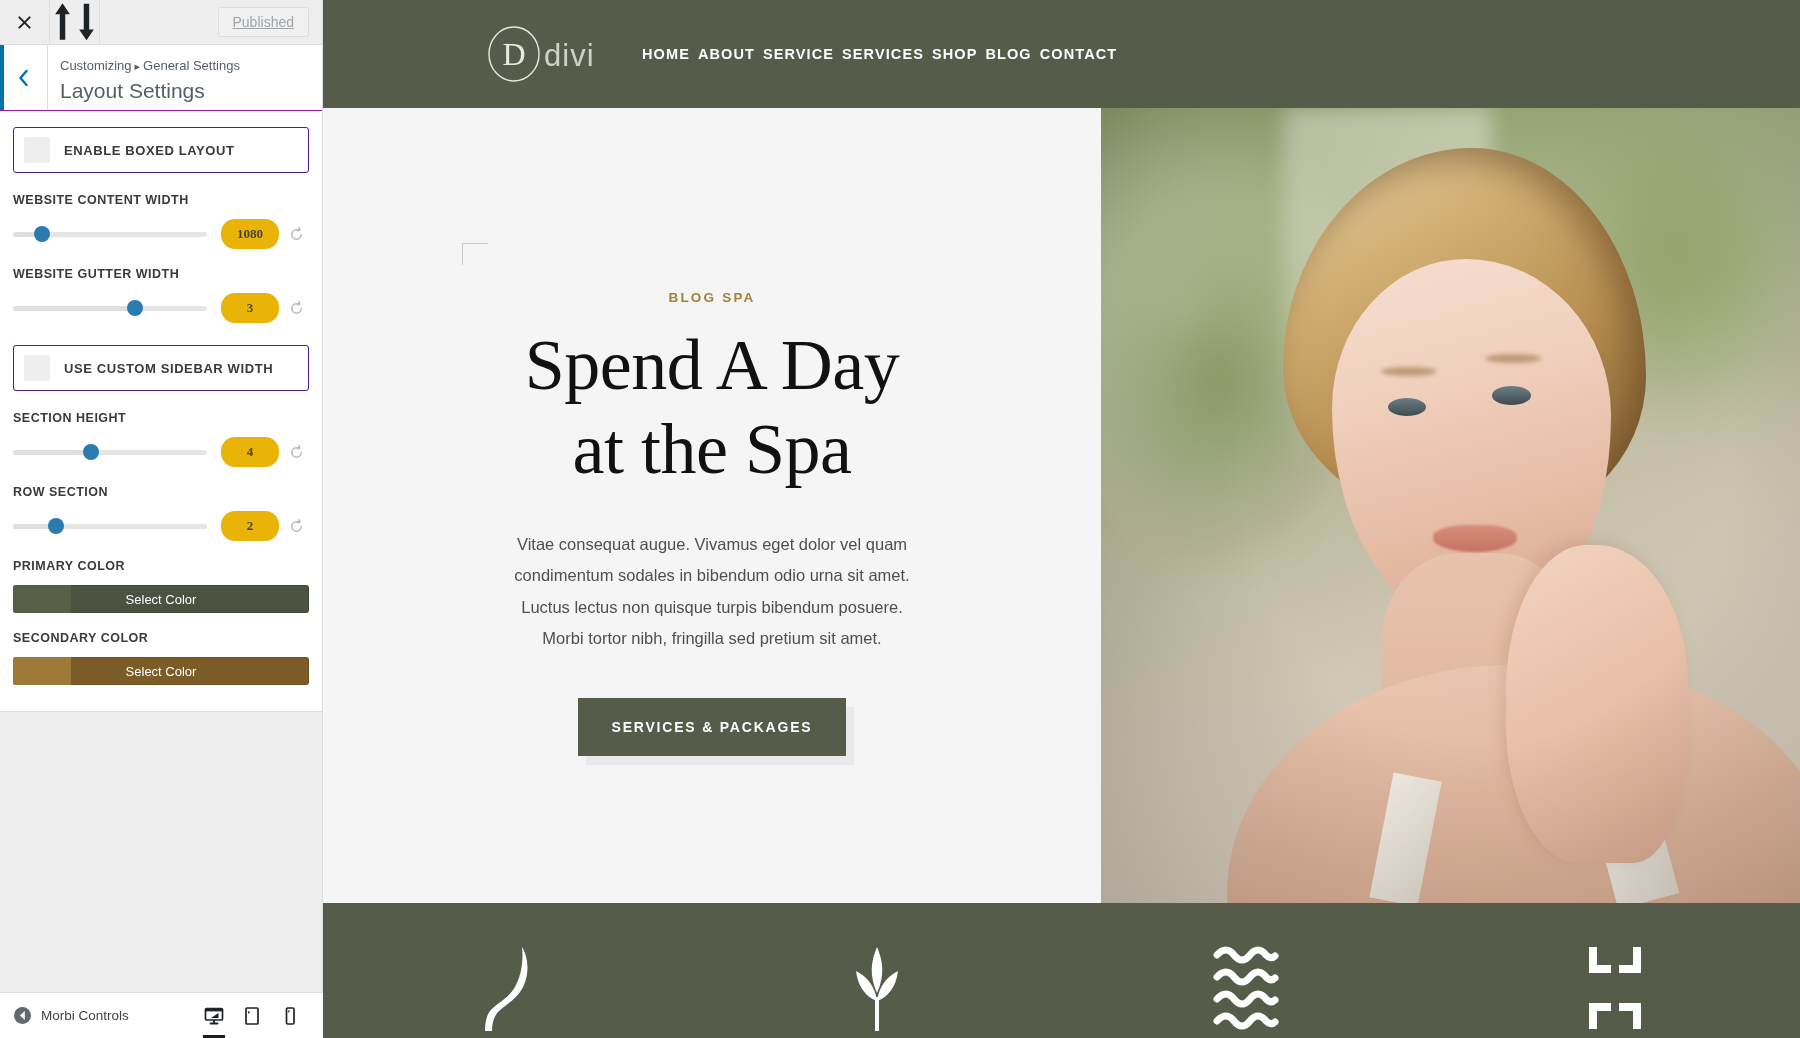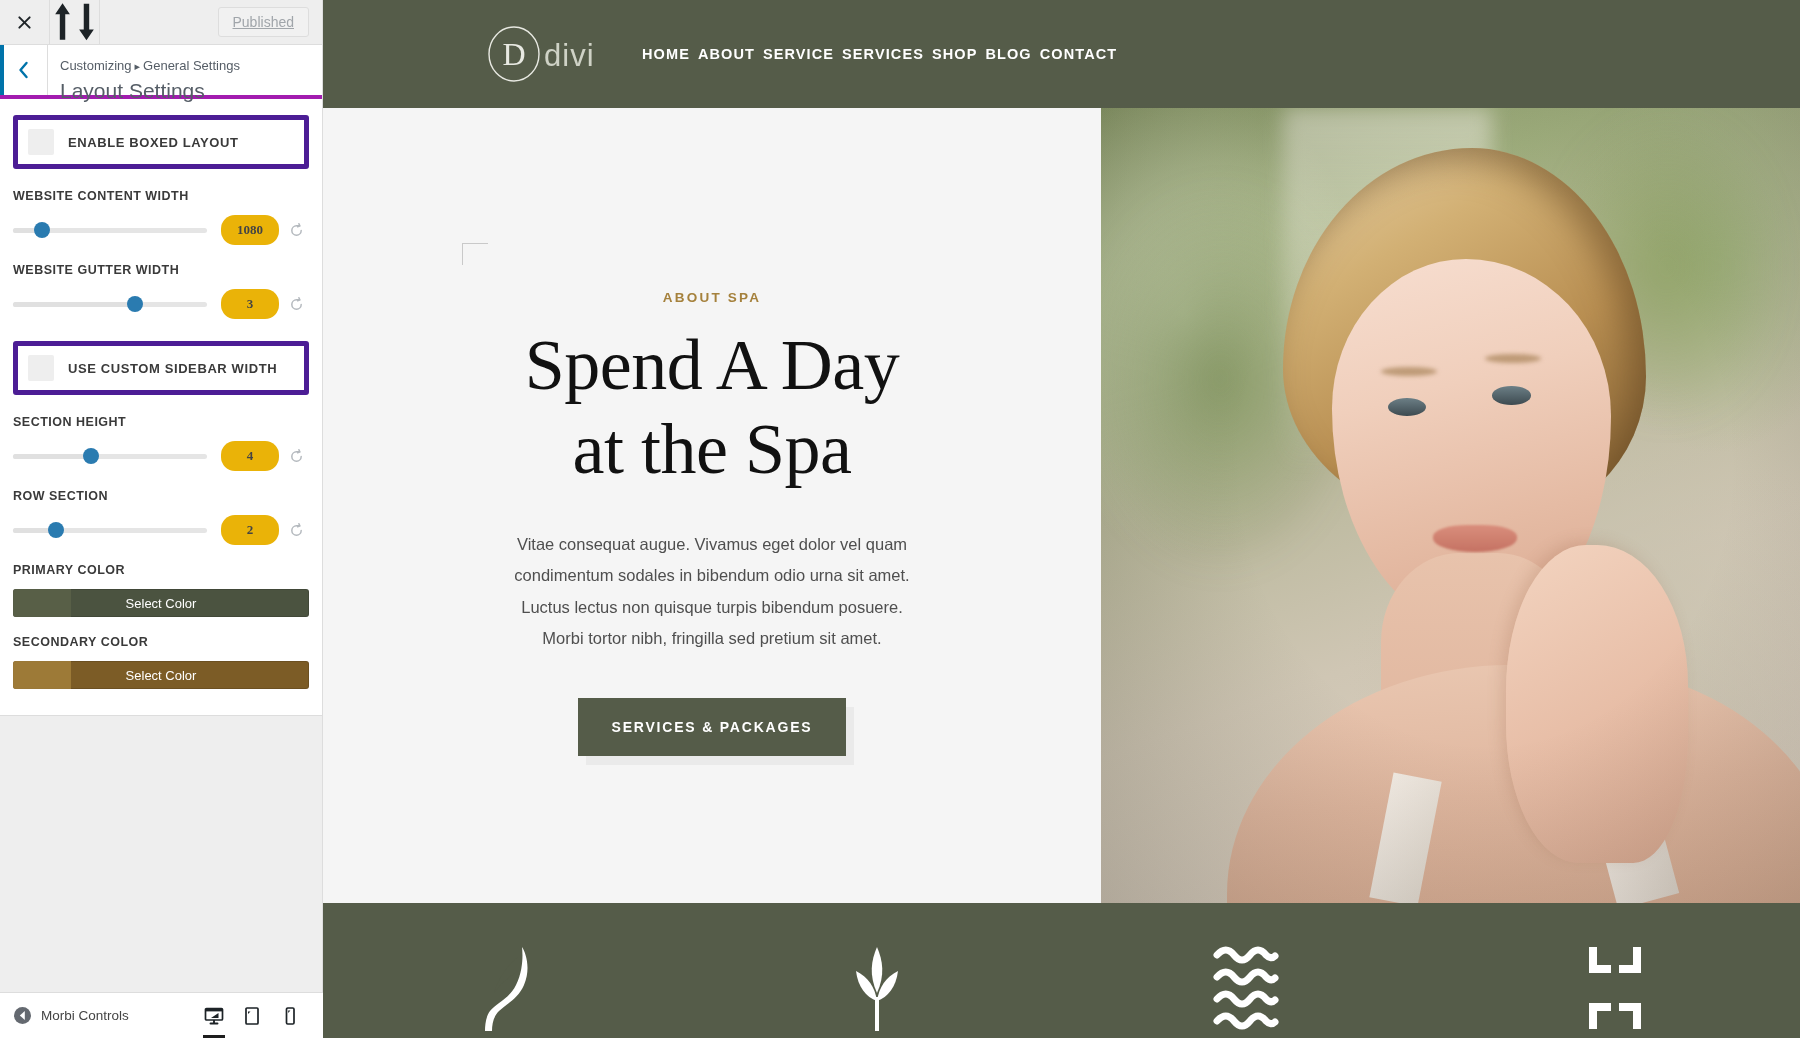--- a/index.html
+++ b/index.html
@@ -35,23 +35,23 @@
   }
   .cz-spacer { flex: 1; }
   .cz-publish {
     align-self: center; margin-right: 13px;
     background: #f1f1f1; color: #a0a5aa;
     border: 1px solid #ddd; border-radius: 3px;
     font-size: 14px; padding: 6px 14px; cursor: default; text-decoration: underline;
   }
 
   .cz-header {
-    height: 54px; background: #fff;
+    height: 66px; background: #fff;
     display: flex; align-items: stretch;
-    border-bottom: 4px solid #a21caf;
+    border-bottom: 1px solid #a21caf;
     position: relative;
   }
   .cz-back {
     width: 48px; display: flex; align-items: center; justify-content: center;
     border-right: 1px solid #ddd; cursor: pointer;
     background: #fff;
   }
   .cz-back:before {
     content: ""; position: absolute; left: 0; top: 0; bottom: 0;
     width: 4px; background: #0073aa;
@@ -62,21 +62,21 @@
   .cz-breadcrumb .sep { margin: 0 3px; font-size: 11px; }
   .cz-title { font-size: 21px; color: #555d66; font-weight: 400; line-height: 1.3; margin-top: 1px; }
 
   .cz-body { background: #fff; padding: 16px 13px 22px 13px; border-bottom: 1px solid #ddd; }
 
   .ctl { margin-bottom: 18px; }
   .ctl:last-child { margin-bottom: 4px; }
 
   .toggle-row {
     display: flex; align-items: center;
-    border: 5px solid #4c1d95; border-radius: 3px;
+    border: 1px solid #4c1d95; border-radius: 3px;
     padding: 9px 10px; background: #fff; cursor: pointer;
     margin-bottom: 20px;
   }
   .toggle-box {
     width: 26px; height: 26px; background: #eeeeee;
     border-radius: 2px; flex: 0 0 26px;
   }
   .toggle-label {
     margin-left: 14px; font-size: 13px; font-weight: bold;
     letter-spacing: .6px; color: #3a3a3a;
@@ -487,21 +487,21 @@
         <a href="#">SERVICES</a>
         <a href="#">SHOP</a>
         <a href="#">BLOG</a>
         <a href="#">CONTACT</a>
       </nav>
     </header>
 
     <section class="hero">
       <div class="hero-left">
         <div class="crop-mark"></div>
-        <div class="hero-eyebrow">ABOUT SPA</div>
+        <div class="hero-eyebrow">BLOG SPA</div>
         <h1 class="hero-title">
           <span>Spend A Day</span><br>
           <span>at the Spa</span>
         </h1>
         <p class="hero-para">Vitae consequat augue. Vivamus eget dolor vel quam condimentum sodales in bibendum odio urna sit amet. Luctus lectus non quisque turpis bibendum posuere. Morbi tortor nibh, fringilla sed pretium sit amet.</p>
         <div class="hero-cta-wrap">
           <button class="hero-cta">SERVICES &amp; PACKAGES</button>
         </div>
       </div>
 

